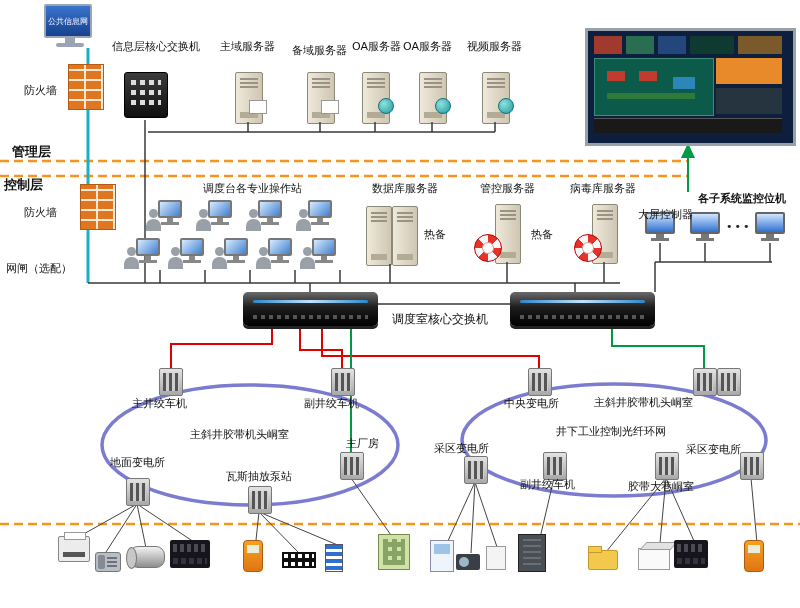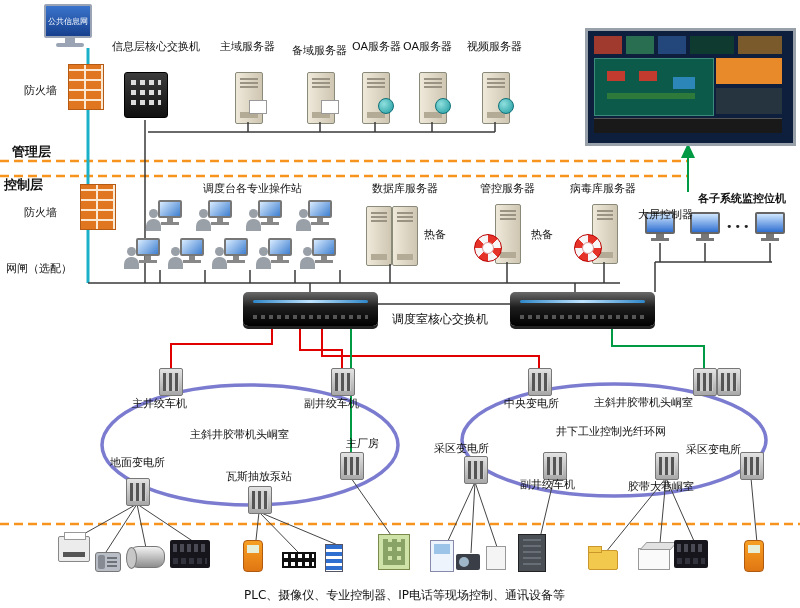--- a/index.html
+++ b/index.html
@@ -409,15 +409,14 @@
   <div class="abs pcb" style="left:378px;top:534px;"></div>
   <div class="abs meter" style="left:430px;top:540px;"></div>
   <div class="abs cam" style="left:456px;top:554px;"></div>
   <div class="abs sbox" style="left:486px;top:546px;"></div>
   <div class="abs cab" style="left:518px;top:534px;"></div>
   <div class="abs folder" style="left:588px;top:550px;"></div>
   <div class="abs box3d" style="left:638px;top:548px;"></div>
   <div class="abs plc" style="left:674px;top:540px;width:34px;"></div>
   <div class="abs handheld" style="left:744px;top:540px;"></div>
 
-  <div class="lbl s12" style="left:244px;top:589px;">PLC、摄像仪、专业控制器、IP电话等现场控制、通讯设备等</div>
 
 </div>
 
 </body></html>

